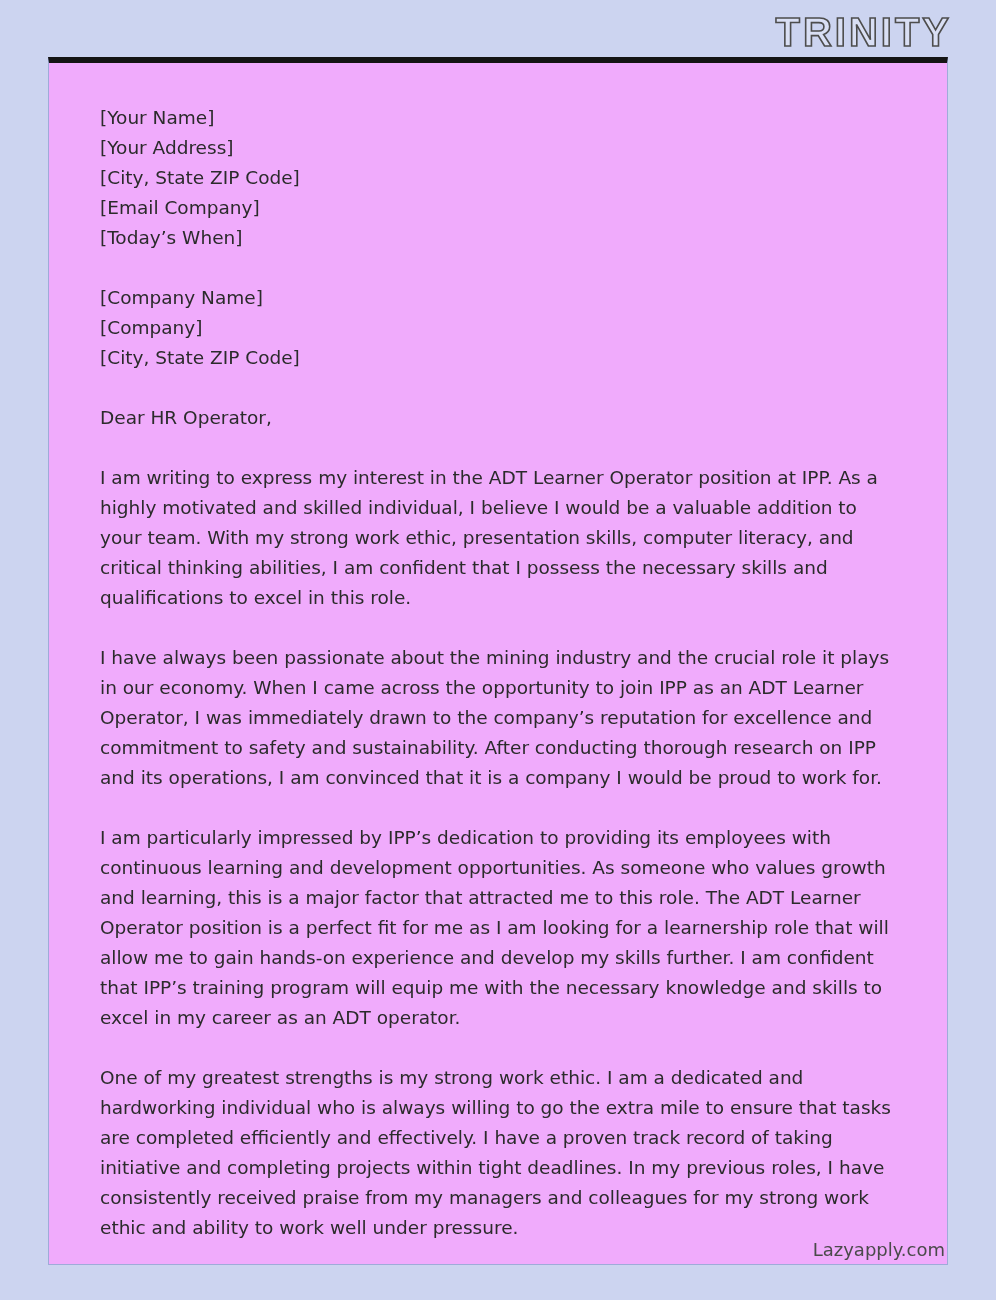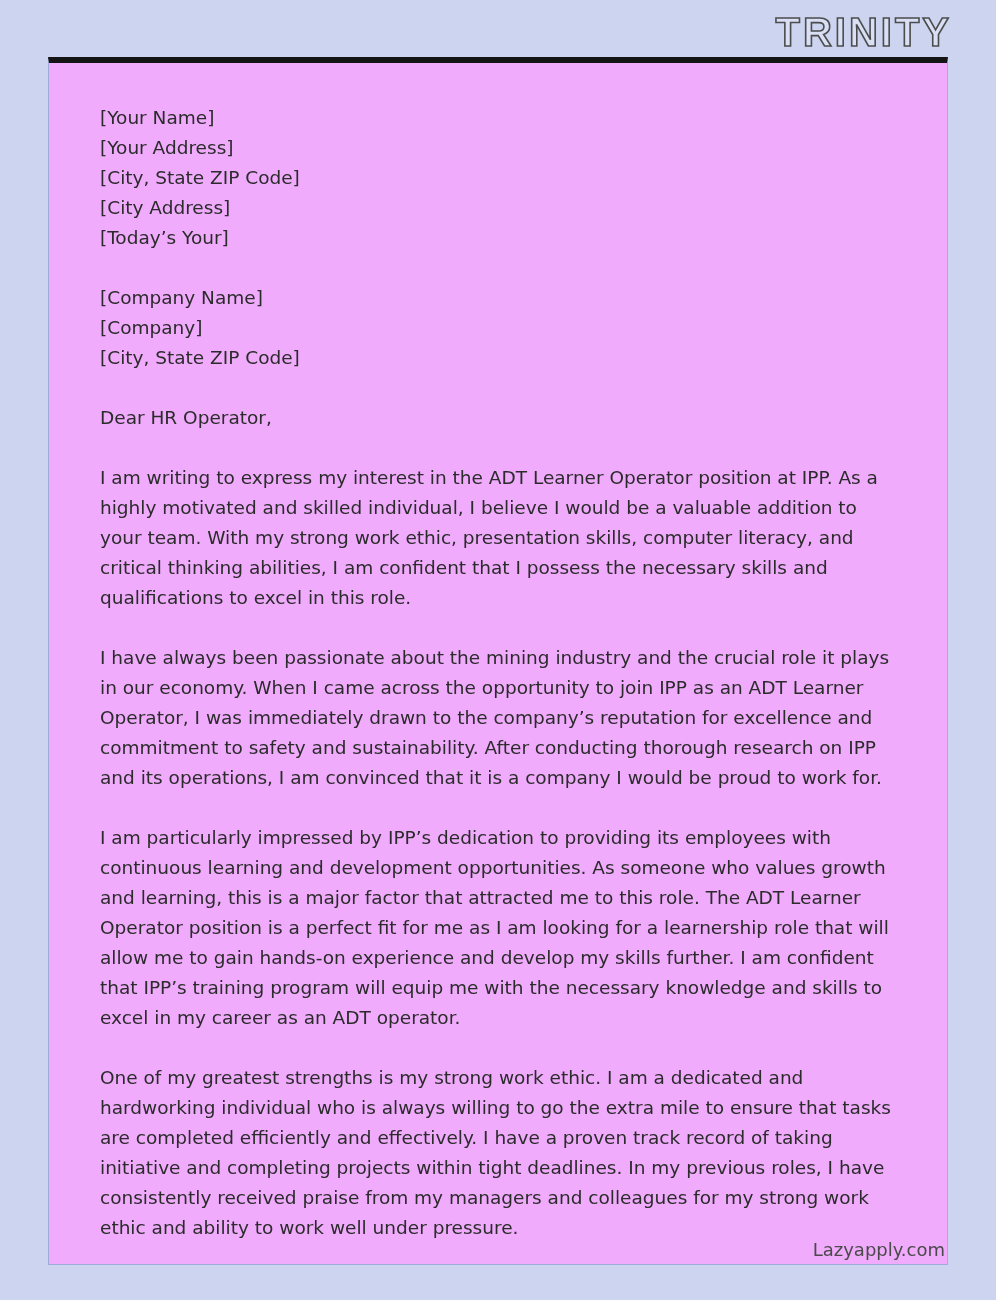--- a/index.html
+++ b/index.html
@@ -55,22 +55,22 @@
 
 <div class="brand">TRINITY</div>
 
 <div class="page">
   <div class="content">
 
     <div class="block">
       <div>[Your Name]</div>
       <div>[Your Address]</div>
       <div>[City, State ZIP Code]</div>
-      <div>[City Address]</div>
-      <div>[Today’s Your]</div>
+      <div>[Email Company]</div>
+      <div>[Today’s When]</div>
     </div>
 
     <div class="block">
       <div>[Company Name]</div>
       <div>[Company]</div>
       <div>[City, State ZIP Code]</div>
     </div>
 
     <div class="block">Dear HR Operator,</div>
 

